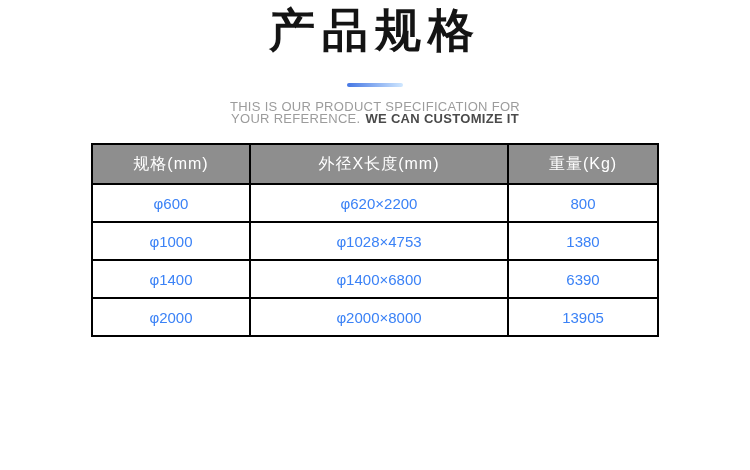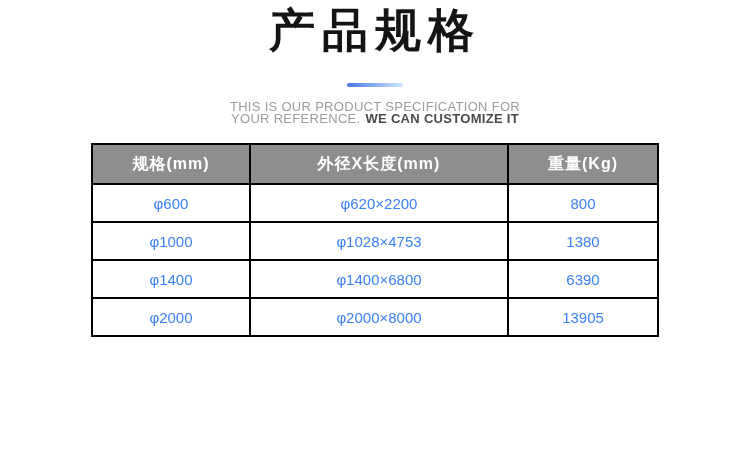--- a/index.html
+++ b/index.html
@@ -44,21 +44,21 @@
     table-layout: fixed;
   }
   .spec-table col.c1 { width: 158px; }
   .spec-table col.c2 { width: 258px; }
   .spec-table col.c3 { width: 150px; }
   .spec-table th {
     background: #8e8e8e;
     border: 2px solid #000000;
     color: #ffffff;
     font-size: 16px;
-    font-weight: 700;
+    font-weight: 400;
     letter-spacing: 1px;
     height: 36px;
     text-align: center;
   }
   .spec-table td {
     border: 2px solid #000000;
     height: 34px;
     text-align: center;
     vertical-align: middle;
     font-size: 15px;

